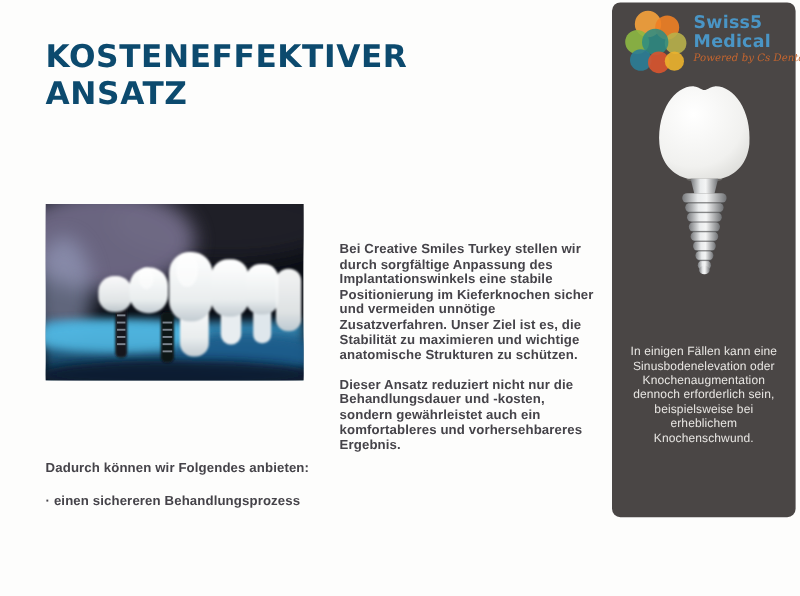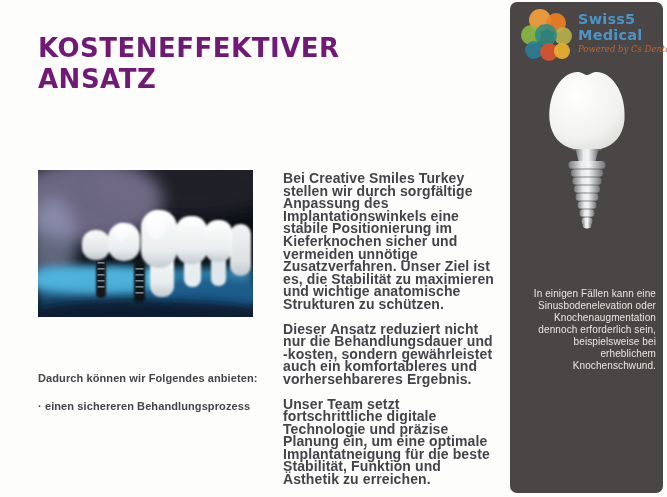--- a/index.html
+++ b/index.html
@@ -7,66 +7,66 @@
     position:relative; width:667px; height:497px; overflow:hidden;
     background:#fdfdfc;
     font-family:"Liberation Sans", sans-serif;
   }
 
   
   .title {
     position:absolute; left:38px; top:33px;
     font-family:"DejaVu Sans", sans-serif;
     font-weight:bold; font-size:26px; line-height:31px;
-    letter-spacing:0.5px; color:#701a75;
+    letter-spacing:0.5px; color:#0c4a6e;
   }
 
   
   .photo { position:absolute; left:38px; top:170px; width:215px; height:147px; }
   .photo svg { display:block; }
 
   
   .midcol {
-    position:absolute; left:283px; top:172px; width:214px;
-    color:#454349; font-weight:bold; font-size:14px; line-height:12.6px;
+    position:absolute; left:283px; top:202px; width:214px;
+    color:#454349; font-weight:bold; font-size:11px; line-height:12.6px;
     letter-spacing:0.1px;
   }
   .midcol p { margin:0 0 12px 0; }
 
   
   .offers {
     position:absolute; left:38px; top:372px; width:240px;
     color:#454349; font-weight:bold; font-size:11px; line-height:13px;
     letter-spacing:0.1px;
   }
-  .offers p { margin:0 0 15px 0; }
+  .offers p { margin:12px 0 15px 0; }
 
   
   .panel {
-    position:absolute; left:510px; top:2px; width:153px; height:491px;
+    position:absolute; left:510px; top:2px; width:153px; height:429px;
     background:#4a4645; border-radius:7px;
   }
   .logo { position:absolute; left:9px; top:6px; display:flex; }
   .logo-circles { width:56px; height:56px; flex:0 0 auto; }
   .logo-textblock { margin-left:3px; padding-top:4px; }
   .logo-name {
     font-family:"DejaVu Sans", sans-serif; font-weight:bold;
     font-size:14.5px; line-height:15.5px; color:#4a95c5; letter-spacing:0.2px;
   }
   .logo-tagline {
     font-family:"DejaVu Serif", serif; font-style:italic;
     font-size:8.5px; color:#c4652f; margin-top:1px; white-space:nowrap;
   }
   .implant { position:absolute; left:50%; top:56px; transform:translateX(-50%); }
   .panel-text {
     position:absolute; left:7px; right:7px; top:286px;
     text-align:center; color:#e8e6e3; font-size:10px; line-height:12px;
     letter-spacing:0.1px;
   }
-  .panel-text p { margin:0 0 17px 0;text-align:right; }
+  .panel-text p { margin:0 0 17px 0; }
 </style>
 </head>
 <body>
 
 <div class="slide">
 
   <div class="title">
     <div>KOSTENEFFEKTIVER</div>
     <div>ANSATZ</div>
   </div>
@@ -129,21 +129,20 @@
         <rect x="192" y="54" width="21" height="52" rx="10" fill="url(#tooth)" opacity="0.95"></rect>
       </g>
       <ellipse cx="118" cy="55" rx="9" ry="14" fill="#ffffff" opacity="0.6" filter="url(#b1)"></ellipse>
       <ellipse cx="84" cy="62" rx="6" ry="9" fill="#ffffff" opacity="0.5" filter="url(#b1)"></ellipse>
     </svg>
   </div>
 
   <div class="midcol">
     <p>Bei Creative Smiles Turkey stellen wir durch sorgfältige Anpassung des Implantationswinkels eine stabile Positionierung im Kieferknochen sicher und vermeiden unnötige Zusatzverfahren. Unser Ziel ist es, die Stabilität zu maximieren und wichtige anatomische Strukturen zu schützen.</p>
     <p>Dieser Ansatz reduziert nicht nur die Behandlungsdauer und -kosten, sondern gewährleistet auch ein komfortableres und vorhersehbareres Ergebnis.</p>
-    <p>Unser Team setzt fortschrittliche digitale Technologie und präzise Planung ein, um eine optimale Implantatneigung für die beste Stabilität, Funktion und Ästhetik zu erreichen.</p>
   </div>
 
   <div class="offers">
     <p>Dadurch können wir Folgendes anbieten:</p>
     <p>· einen sichereren Behandlungsprozess</p>
   </div>
 
   <aside class="panel">
 
     <div class="logo">

